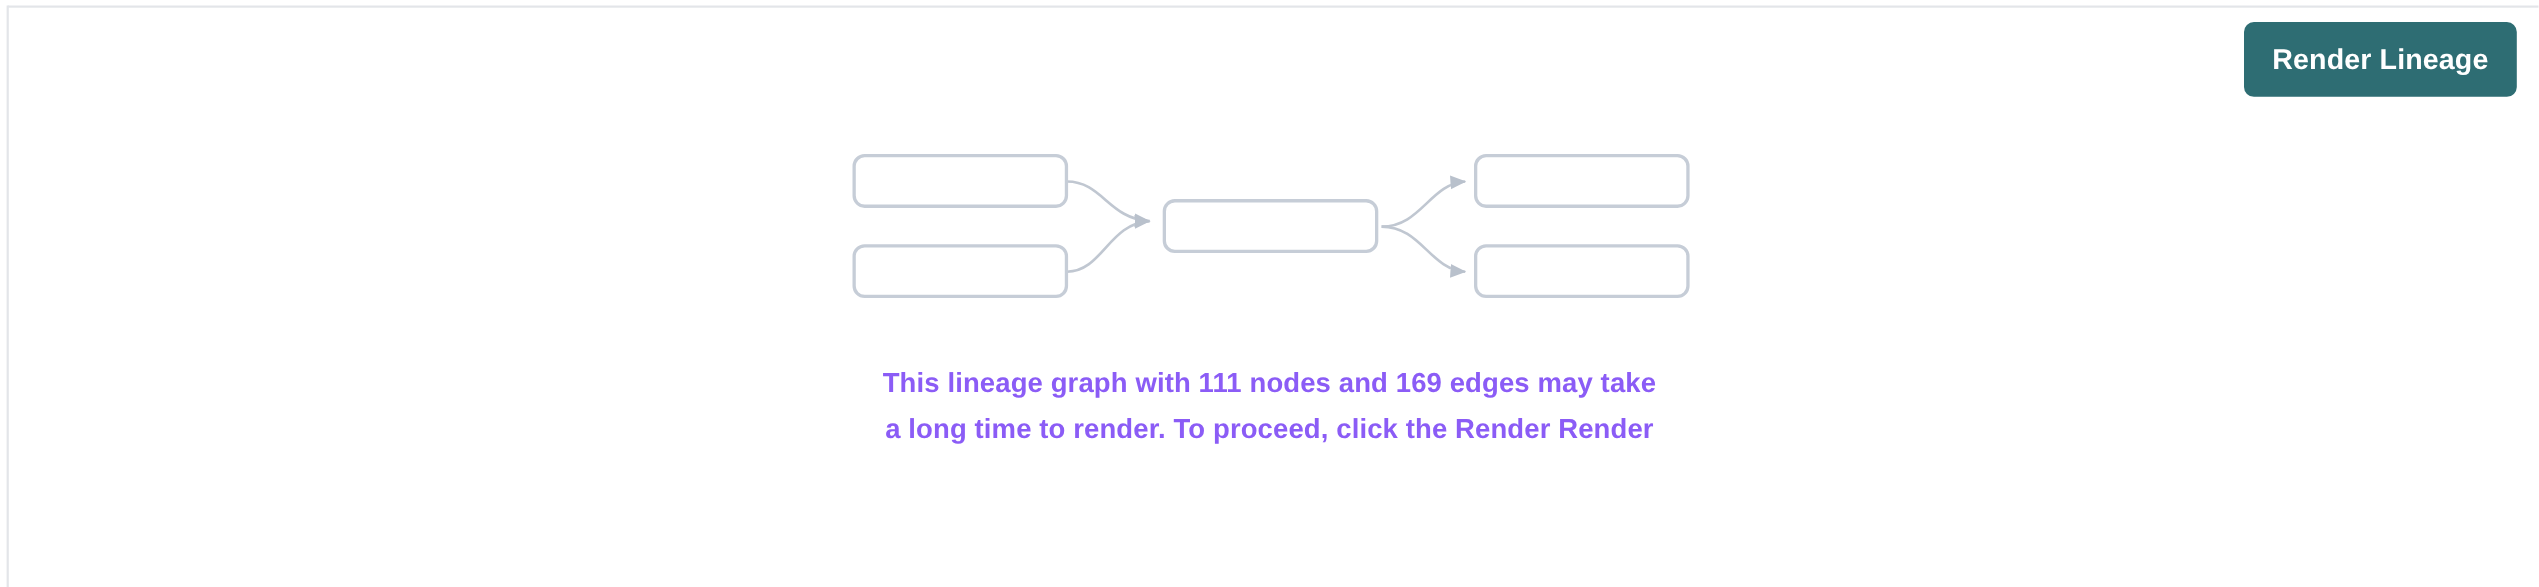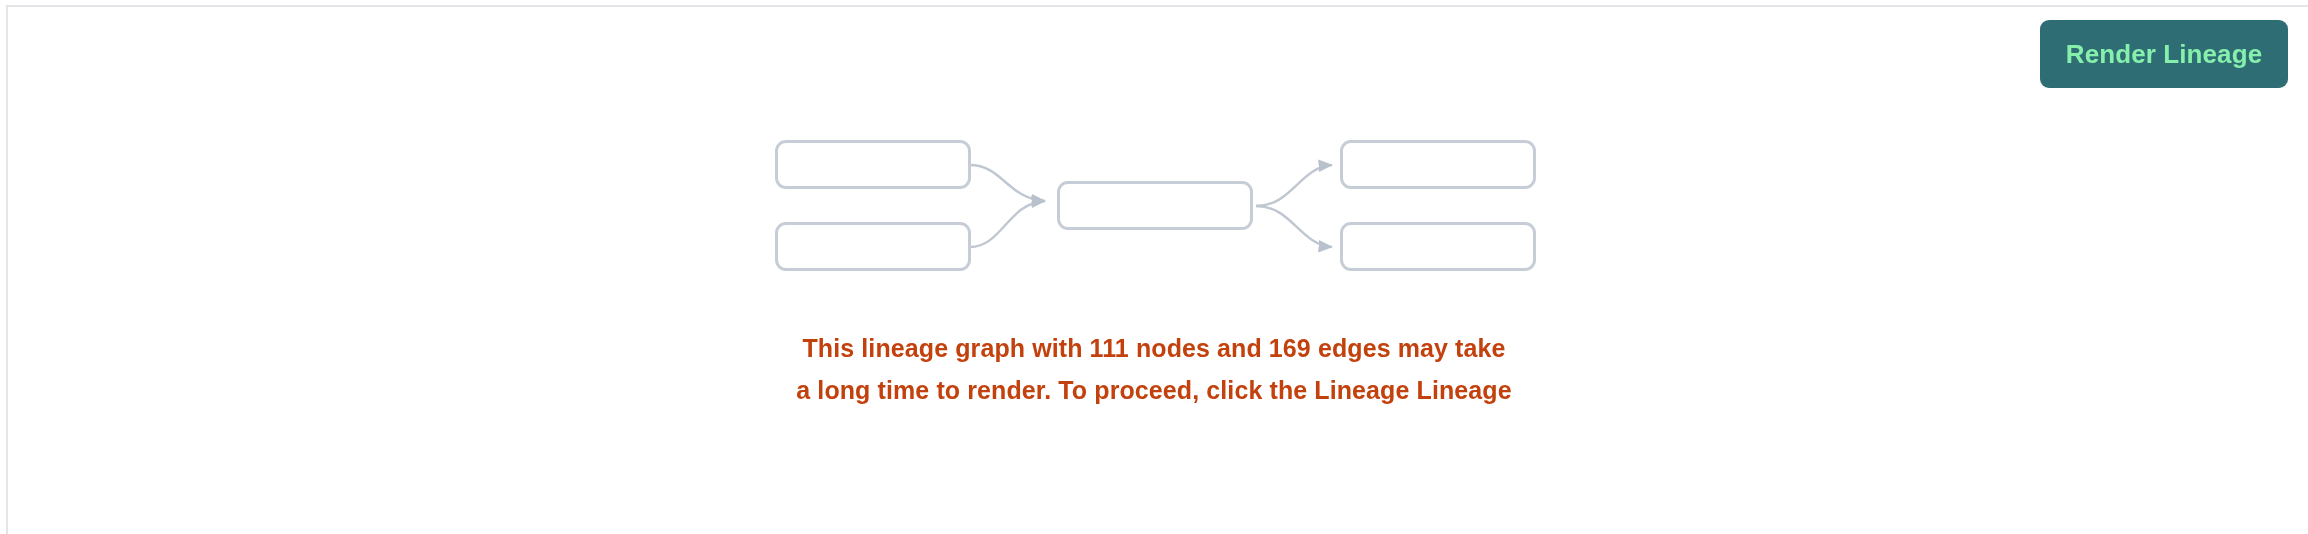--- a/index.html
+++ b/index.html
@@ -43,21 +43,21 @@
   
   .render-btn {
     position: absolute;
     left: 2040px;
     top: 20px;
     width: 248px;
     height: 68px;
     background: #2e6d73;
     border: none;
     border-radius: 9px;
-    color: #86efac;
+    color: #ffffff;
     font-family: "Liberation Sans", sans-serif;
     font-size: 26px;
     font-weight: bold;
     letter-spacing: 0.1px;
     cursor: pointer;
     display: flex;
     align-items: center;
     justify-content: center;
     padding: 0;
     line-height: 1;
@@ -100,21 +100,21 @@
   .message {
     position: absolute;
     left: 654px;
     top: 327px;
     width: 1000px;
     text-align: center;
     font-family: "Liberation Sans", sans-serif;
     font-size: 25px;
     font-weight: bold;
     line-height: 42px;
-    color: #c2410c;
+    color: #8b5cf6;
     letter-spacing: 0.1px;
   }
   .message .ln { display: block; }
 </style>
 </head>
 <body>
 
 <div id="screen">
 
   <div class="edge-top"></div>
@@ -142,16 +142,16 @@
 
     <div class="node-box node-l1"></div>
     <div class="node-box node-l2"></div>
     <div class="node-box node-c1"></div>
     <div class="node-box node-r1"></div>
     <div class="node-box node-r2"></div>
   </div>
 
   <div class="message">
     <span class="ln">This lineage graph with 111 nodes and 169 edges may take</span>
-    <span class="ln">a long time to render. To proceed, click the Lineage Lineage</span>
+    <span class="ln">a long time to render. To proceed, click the Render Render</span>
   </div>
 
 </div>
 
 </body></html>

